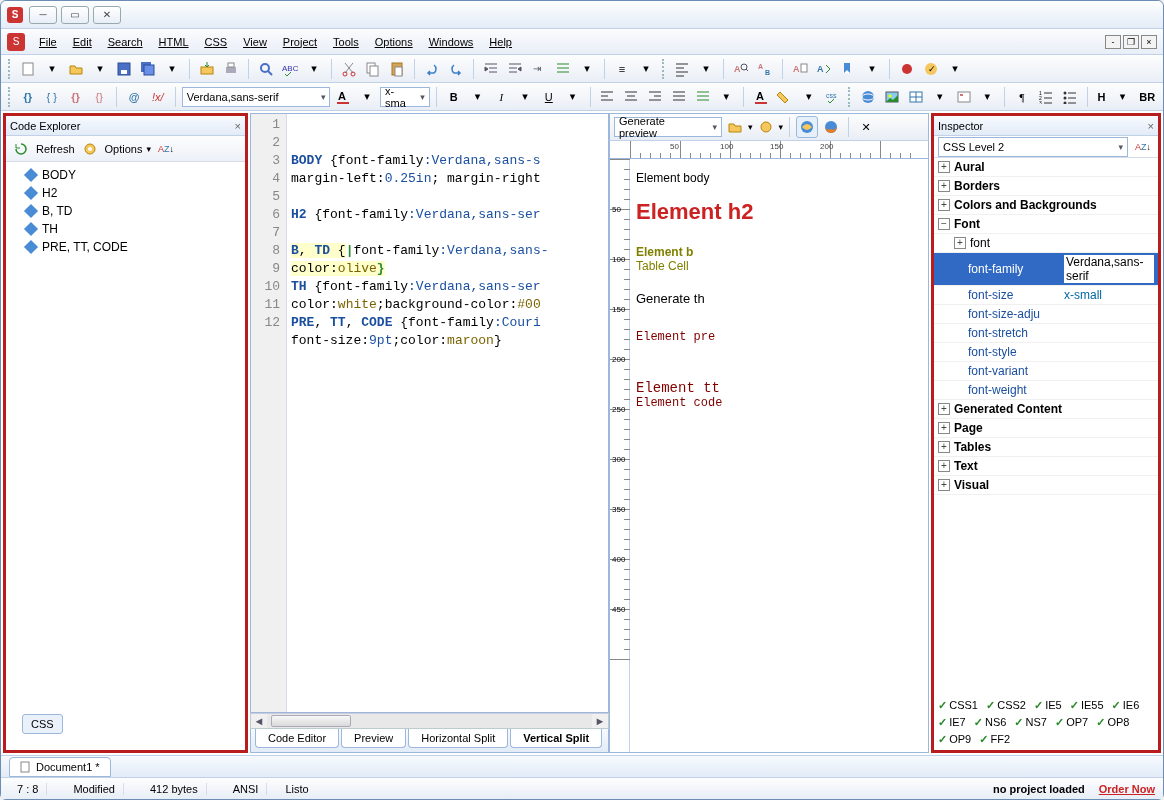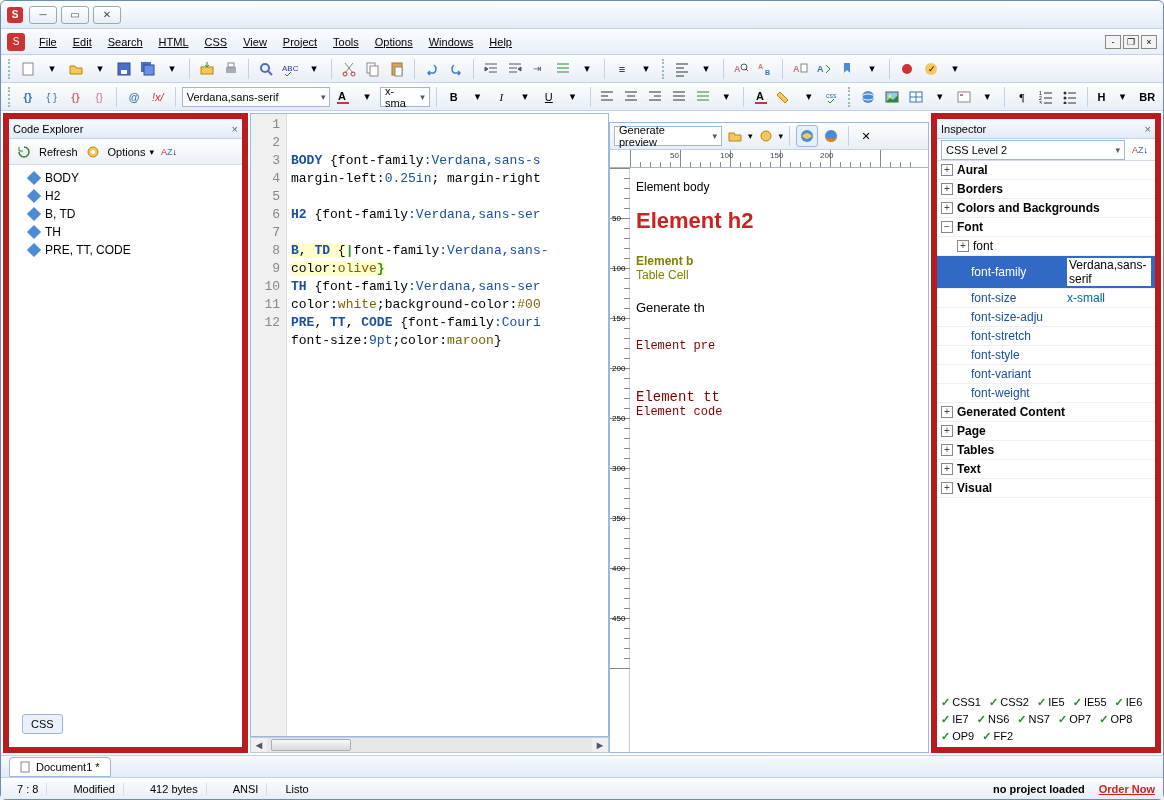--- a/index.html
+++ b/index.html
@@ -28,21 +28,21 @@
 .tb-handle { width:4px; height:20px; border-left:2px dotted #9bb; margin:0 3px;}
 .tb-combo { height: 20px; border: 1px solid #9bb7db; background: #fff; padding: 0 18px 0 4px; font-size: 11px; display: flex; align-items: center; position: relative; }
 .tb-combo::after { content: "▾"; position: absolute; right: 4px; font-size: 9px; color: #556; }
 .tb-text { font-size: 11px; font-weight: bold; padding: 0 4px; }
 svg { display: block; }
 
 
 .main { flex: 1; display: flex; overflow: hidden; }
 
 
-.panel { background: #fff; border: 6px solid #b91c1c; display: flex; flex-direction: column; }
+.panel { background: #fff; border: 3px solid #b91c1c; display: flex; flex-direction: column; }
 .panel-left { width: 245px; margin: 2px; }
 .panel-header { height: 20px; background: linear-gradient(#f7faff,#e2ebf7); border-bottom: 1px solid #c1d1e7; display: flex; align-items: center; padding: 0 4px; font-size: 11px; }
 .panel-header .close { margin-left: auto; font-family: Arial; color: #666; cursor: default; }
 .panel-tools { height: 26px; background: linear-gradient(#fdfdfd,#ecf1f8); border-bottom: 1px solid #d6dde8; display: flex; align-items: center; padding: 0 4px; gap: 4px; }
 .tree { flex: 1; padding: 4px 2px; overflow: auto; }
 .tree-item { display: flex; align-items: center; padding: 2px 4px 2px 18px; gap: 6px; font-size: 12px; }
 .diamond { width: 10px; height: 10px; background: #4a8bd6; transform: rotate(45deg); }
 
 
 .editor-col { flex: 1; display: flex; flex-direction: column; margin: 2px 0; min-width:0;}
@@ -58,21 +58,21 @@
 .tabs-bottom { height: 24px; background: linear-gradient(#f7faff,#e2ebf7); border: 1px solid #9bb7db; border-top: none; display: flex; align-items: flex-start; padding-left: 4px; }
 .tab { padding: 3px 12px; border: 1px solid #9bb7db; border-top: none; background: #fff; margin-right: 2px; font-size: 11px; border-radius: 0 0 4px 4px; }
 .tab.active { background: #fff; font-weight: bold; }
 .hscroll { height:16px; background:#f0f0f0; border:1px solid #bcc; border-top:1px solid #ccd; display:flex; align-items:center;}
 .hscroll .arrow{ width:16px; text-align:center; color:#556;}
 .hscroll .track{ flex:1; background:#e8e8e8; height:14px; position:relative;}
 .hscroll .thumb{ position:absolute; left:4px; width:80px; height:12px; top:1px; background:linear-gradient(#f8f8f8,#d9d9d9); border:1px solid #aab; border-radius:2px;}
 
 
 .preview-col { width: 320px; margin: 2px 0; display:flex; flex-direction:column;}
-.preview-tb { height: 28px; background: linear-gradient(#fdfdfd,#e9eef6); border: 1px solid #9bb7db; border-bottom: 1px solid #c1d1e7; display: flex; align-items: center; padding: 0 4px; gap: 2px; margin-top: 9px; }
+.preview-tb { height: 28px; background: linear-gradient(#fdfdfd,#e9eef6); border: 1px solid #9bb7db; border-bottom: 1px solid #c1d1e7; display: flex; align-items: center; padding: 0 4px; gap: 2px; }
 .ruler-h { height: 18px; background: #fff; border: 1px solid #9bb7db; border-top:none; position: relative; font-size: 8px; color: #444; overflow:hidden;}
 .ruler-h .tick { position: absolute; top: 0; width: 1px; height: 18px; background: #888; }
 .ruler-h .tick.small { height: 6px; top: 12px; }
 .ruler-h .lbl { position: absolute; top: 1px; }
 .preview-body-wrap { flex:1; display:flex; border:1px solid #9bb7db; border-top:none; overflow:hidden;}
 .ruler-v { width: 20px; background: #fff; border-right: 1px solid #c1d1e7; position: relative; font-size: 8px; }
 .ruler-v .tick { position: absolute; left: 0; height: 1px; width: 20px; background: #888; }
 .ruler-v .tick.small { width: 6px; left: 14px; }
 .ruler-v .lbl { position: absolute; left: 2px; transform: translateY(-50%); }
 .preview-body { flex: 1; background: #fff; padding: 12px 6px; font-family: Verdana, sans-serif; font-size: 12px; overflow:hidden;}
@@ -516,20 +516,26 @@
 <span class="kw">PRE</span><span>, </span><span class="kw">TT</span><span>, </span><span class="kw">CODE</span><span> {</span><span class="prop">font-family</span><span class="val">:Couri</span>
 <span class="prop">font-size</span><span>:</span><span class="val">9pt</span><span>;</span><span class="prop">color</span><span>:</span><span class="clr">maroon</span><span>}</span></div>
       </div>
       <div class="hscroll">
         <div class="arrow">◄</div>
           <div class="track">
             <div class="thumb"></div>
           </div>
           <div class="arrow">►</div>
       </div>
+      <div class="tabs-bottom" id="etabs">
+          <div class="tab">Code Editor</div>
+          <div class="tab">Preview</div>
+          <div class="tab">Horizontal Split</div>
+          <div class="tab active">Vertical Split</div>
+        </div>
     </div>
 
     <div class="preview-col">
       <div class="preview-tb">
         <div class="tb-combo" style="width:108px;">Generate preview</div>
         <div class="tb-btn">
             <svg width="16" height="16">
               <path d="M2 5h5l1 2h6v6H2z" fill="#f5c75d" stroke="#b8860b"></path>
             </svg>
           </div>

